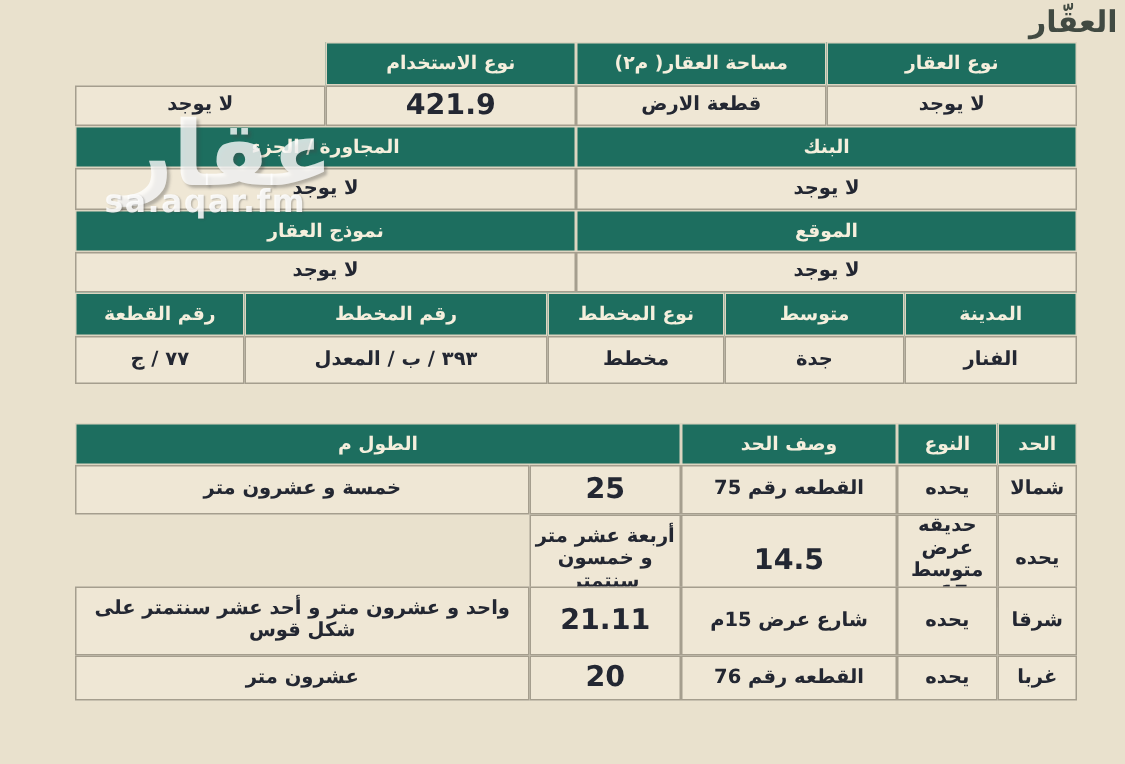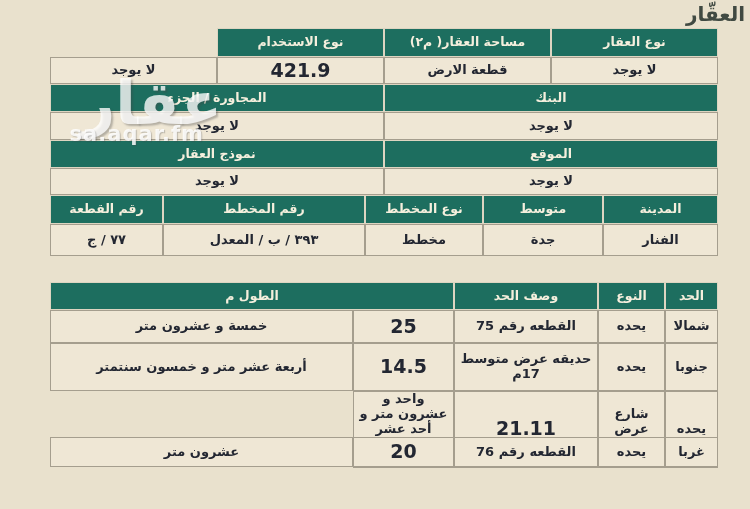--- a/index.html
+++ b/index.html
@@ -118,28 +118,28 @@
 
   <div class="trow cols5b r1">
     <div class="vcell">شمالا</div>
     <div class="vcell">يحده</div>
     <div class="vcell">القطعه رقم 75</div>
     <div class="vcell num">25</div>
     <div class="vcell">خمسة و عشرون متر</div>
   </div>
 
   <div class="trow cols5b r2">
-    <div class="vcell">جنوبا</div>
     <div class="vcell">يحده</div>
     <div class="vcell">حديقه عرض متوسط 17م</div>
     <div class="vcell num">14.5</div>
     <div class="vcell">أربعة عشر متر و خمسون سنتمتر</div>
   </div>
 
   <div class="trow cols5b r3">
+    <div class="vcell">شرقا</div>
     <div class="vcell">يحده</div>
     <div class="vcell">شارع عرض 15م</div>
     <div class="vcell num">21.11</div>
     <div class="vcell">واحد و عشرون متر و أحد عشر سنتمتر على شكل قوس</div>
   </div>
 
   <div class="trow cols5b r4">
     <div class="vcell">غربا</div>
     <div class="vcell">يحده</div>
     <div class="vcell">القطعه رقم 76</div>

